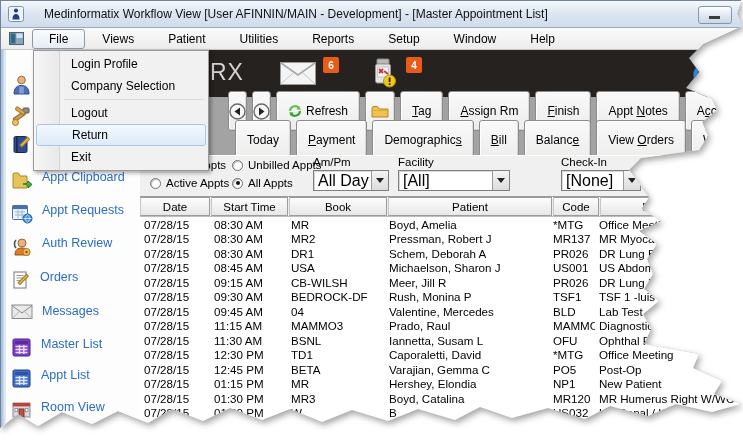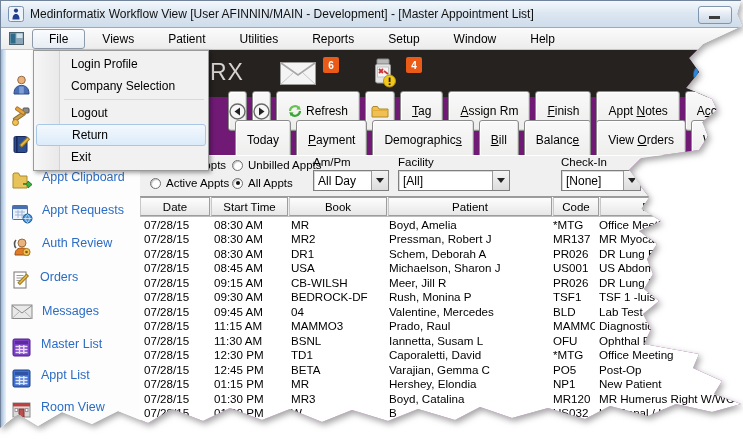--- a/index.html
+++ b/index.html
@@ -8,21 +8,21 @@
   .tearwrap { position:relative; width:743px; height:440px;
               filter:drop-shadow(2px 3px 3px rgba(90,90,90,.55)); }
   .window { position:absolute; inset:0; background:#ffffff;
             box-shadow: inset 0 0 0 1px #71829b;
             clip-path: polygon(0px 0px,741px 0px,737px 14px,742px 26px,703px 44px,689px 58px,699px 72px,686px 88px,712px 99px,717px 110px,702px 122px,708px 136px,699px 150px,641px 158px,629px 170px,639px 184px,649px 197px,641px 209px,661px 221px,639px 231px,657px 244px,647px 259px,653px 274px,644px 289px,659px 301px,643px 314px,651px 329px,644px 344px,699px 354px,693px 368px,722px 381px,714px 394px,741px 404px,712px 412px,676px 404px,648px 416px,610px 406px,585px 419px,548px 408px,512px 418px,480px 407px,455px 420px,418px 409px,388px 421px,352px 410px,322px 422px,290px 409px,262px 420px,230px 408px,203px 421px,172px 409px,148px 423px,118px 411px,92px 424px,62px 412px,38px 426px,18px 414px,0px 428px); }
 
   
   .titlebar { position:absolute; left:1px; top:1px; right:0; height:27px;
               background:linear-gradient(#f4f8fc,#dbe6f1 50%,#cfdcea);
               border-bottom:1px solid #98aabf; display:flex; align-items:center; padding-left:7px; }
-  .titlebar .ttl { font-size:12px; color:#111; margin-left:6px; white-space:nowrap; }
+  .titlebar .ttl { font-size:12px; color:#111; margin-left:20px; white-space:nowrap; }
   .minbtn { position:absolute; left:697px; top:5px; width:34px; height:18px;
             background:linear-gradient(#fdfdfd,#e4ebf4 45%,#ccd8e6);
             border:1px solid #8096af; border-radius:3px; }
   .minbtn i { position:absolute; left:50%; bottom:4px; width:11px; height:3px;
               margin-left:-6px; background:#3c3c3c; display:block; }
 
   
   .menubar { position:absolute; left:1px; top:28px; right:0; height:22px;
              background:linear-gradient(#fbfbfb,#ececec); border-bottom:1px solid #c6c6c6;
              display:flex; align-items:center; font-size:12px; color:#000; }
@@ -31,21 +31,21 @@
   .menubar .mitem.active { border-color:#8f9aa8; background:linear-gradient(#fafcfe,#e7edf4); }
 
   
   .sidebar { position:absolute; left:1px; top:50px; width:139px; bottom:0; background:#fdfdfd; }
   .framestrip { position:absolute; left:0; top:0; bottom:0; width:5px;
                 background:linear-gradient(90deg,#9fb8d4,#cfe0f0 60%,#e8f1f9); }
   .sb-item { position:absolute; left:10px; display:flex; align-items:flex-start; gap:9px; height:24px; }
   .sb-item .lbl { font-size:12.5px; color:#2b6cc4; white-space:nowrap; }
 
   
-  .content { position:absolute; left:140px; top:50px; right:0; bottom:0; background:#701a75; }
+  .content { position:absolute; left:140px; top:50px; right:0; bottom:0; background:#a3a3a3; }
 
   .banner { position:absolute; left:0; top:0; right:0; height:47px; background:#262220; }
   .banner .logo { position:absolute; left:70px; top:9px; font-size:23px; color:#d6d4d2; letter-spacing:1px; }
   .badge { position:absolute; width:16px; height:16px; background:#ea5b17; color:#fff;
            font-size:10px; font-weight:bold; display:flex; align-items:center; justify-content:center;
            border-radius:2px; }
   .swoosh { position:absolute; left:545px; top:7px; }
 
   .toolrow { position:absolute; left:0; right:0; height:28px; display:flex; align-items:center; gap:5px; }
   .toolrow1 { top:47px; padding-left:88px; }
@@ -63,21 +63,21 @@
                border-bottom:1px solid #9a9a9a; box-shadow:0 1px 0 #ffffff inset; font-size:11.5px; }
   .radio { position:absolute; display:flex; align-items:center; gap:5px; white-space:nowrap; }
   .radio .dotc { width:11px; height:11px; border-radius:50%; background:#fff;
                  border:1px solid #6f6f6f; box-shadow:inset 1px 1px 1px rgba(0,0,0,.25); position:relative; }
   .radio.sel .dotc::after { content:""; position:absolute; left:2.5px; top:2.5px; width:4px; height:4px;
                  border-radius:50%; background:#111; }
   .combogrp { position:absolute; }
   .combogrp .clabel { font-size:11.5px; color:#000; margin-bottom:2px; }
   .combo { background:#fff; border:1px solid #7f7f7f; height:21px; display:flex; align-items:center;
            box-shadow:inset 1px 1px 0 #d8d8d8; }
-  .combo .cval { flex:1; padding-left:4px; font-size:12px; overflow:hidden; white-space:nowrap; }
+  .combo .cval { flex:1; padding-left:4px; font-size:16px; overflow:hidden; white-space:nowrap; }
   .combo .cbtn { width:17px; height:19px; background:linear-gradient(#f4f4f4,#dcdcdc);
                  border-left:1px solid #9a9a9a; display:flex; align-items:center; justify-content:center; }
   .combo .cbtn i { width:0; height:0; border-left:4px solid transparent; border-right:4px solid transparent;
                    border-top:5px solid #222; display:block; }
 
   
   .grid { position:absolute; left:0; right:0; top:147px; bottom:0; background:#fff;
           border-top:1px solid #fff; }
   .ghead { display:flex; height:19px; background:#ececec; border-bottom:1px solid #bdbdbd;align-items:flex-end; }
   .hcell { background:linear-gradient(#fdfdfd,#e7e7e7); border:1px solid #9d9d9d; border-left-color:#c8c8c8;

